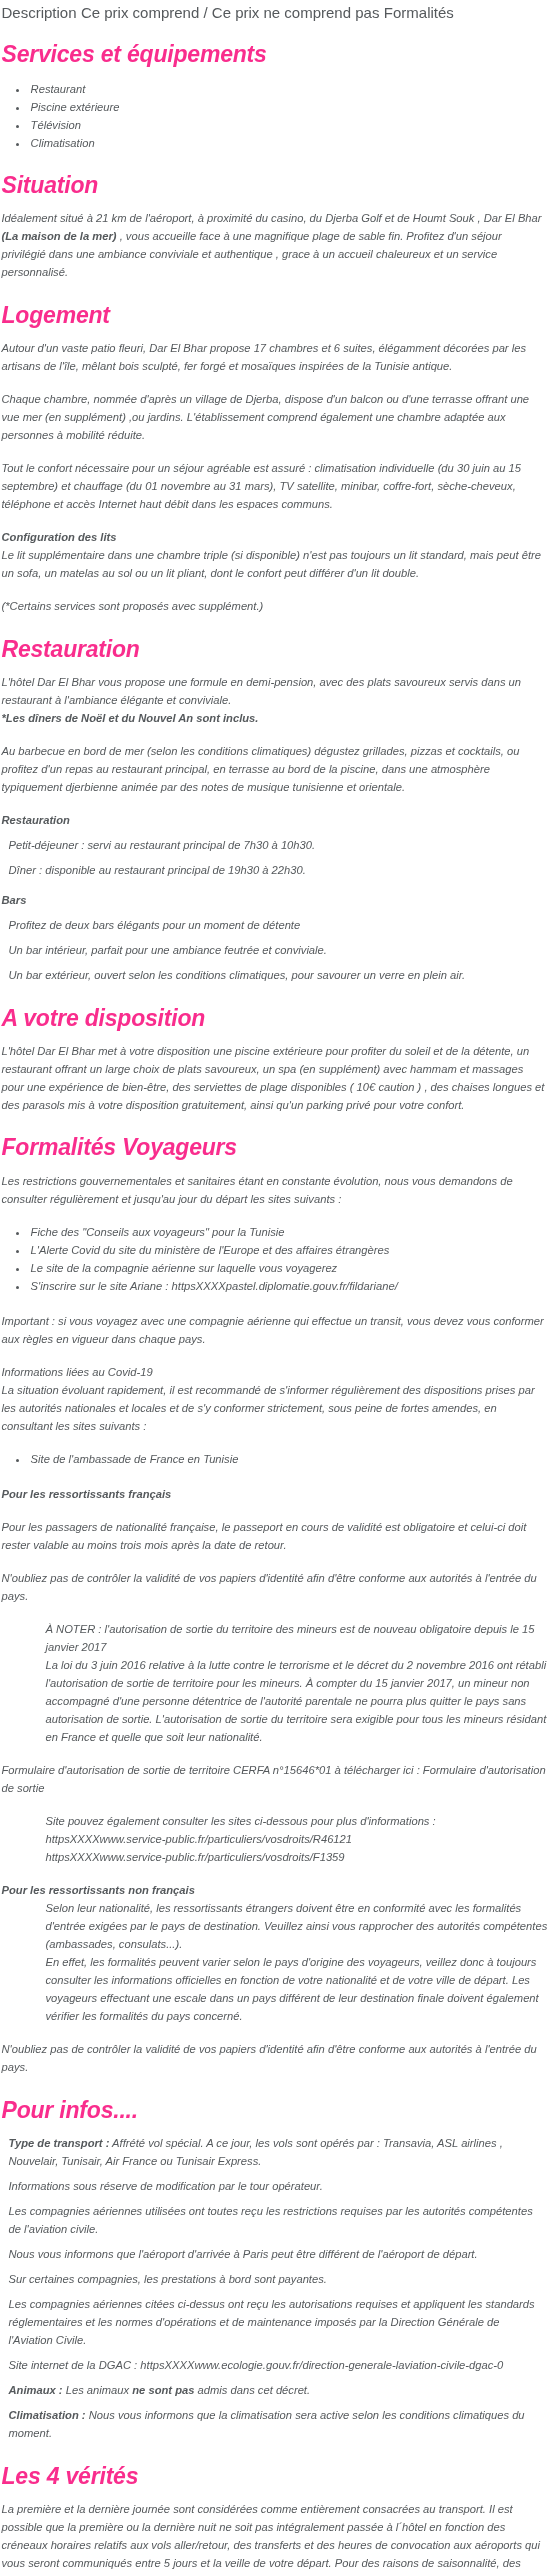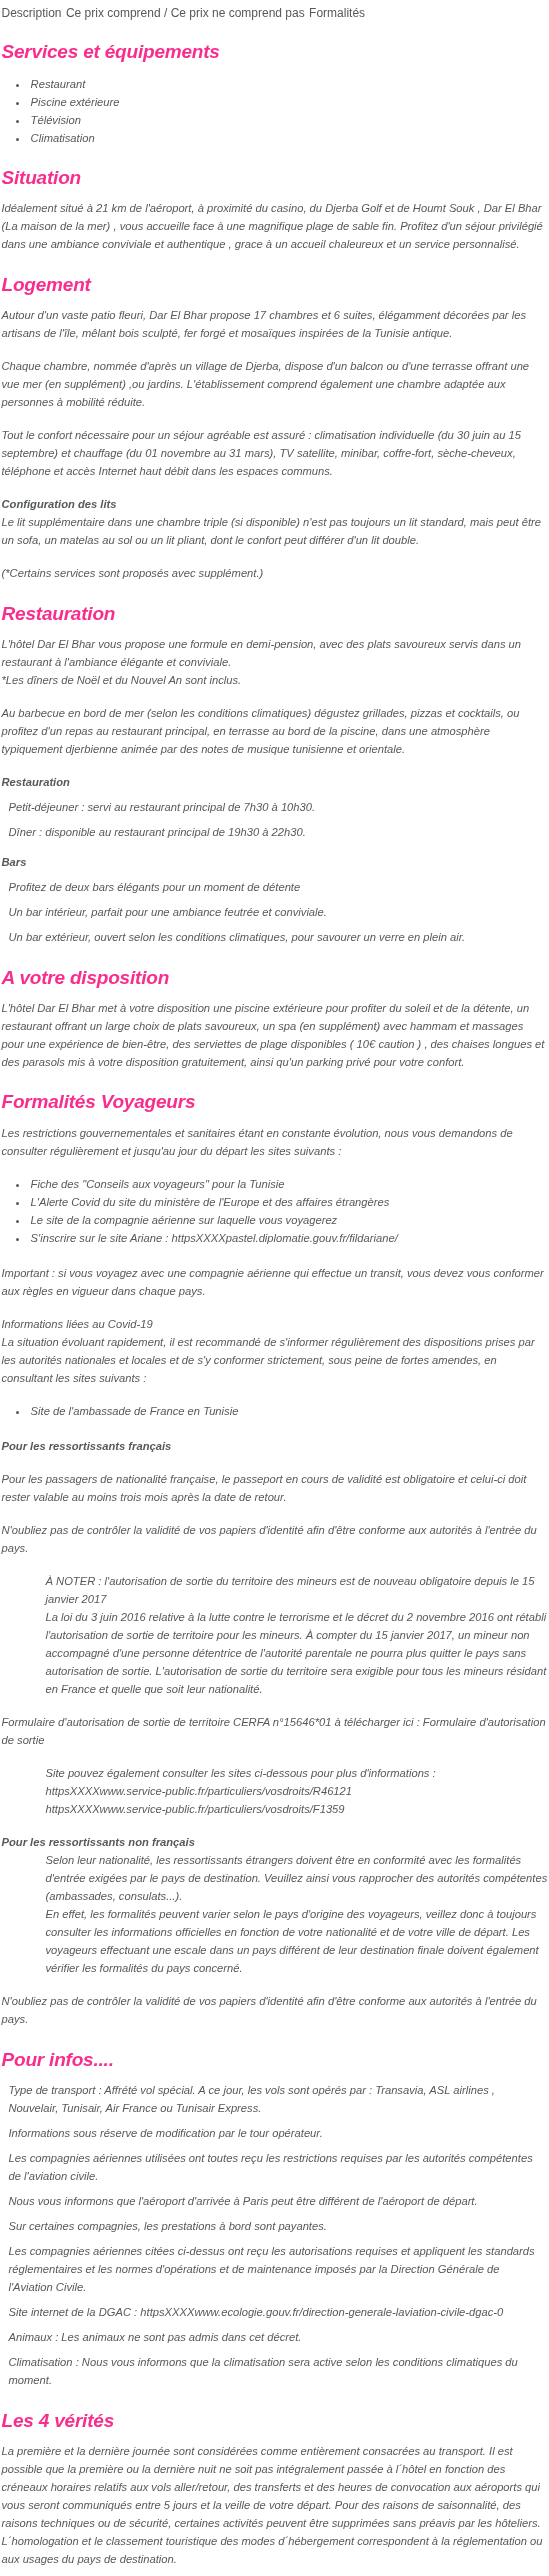--- a/index.html
+++ b/index.html
@@ -16,45 +16,45 @@
     line-height:18px;
   }
   .page{padding:5.8px 2.2px 19px 1.5px;box-sizing:border-box;}
   .tabs{
     font-style:normal;
     display:flex;
     flex-wrap:wrap;
     gap:0 4.4px;
     color:var(--text);
     line-height:14.5px;
-    font-size:12px;
+    font-size:15px;
     align-items:flex-end;
   }
   .tab{cursor:pointer;white-space:nowrap;}
   h2.h2{
     color:var(--accent);
-    font-size:19px;
+    font-size:23px;
     font-weight:bold;
     font-style:italic;
     line-height:1.25;
     margin:19.6px 0 9.4px 0;
     letter-spacing:-0.2px;
   }
   p{margin:0 0 15px 0;}
   p.tight{margin:0;}
   p.subhead{margin:12.3px 0 0 0;font-weight:bold;}
   p.first-sub{margin-top:0;}
   .block-line{display:block;margin-left:44px;}
   ul.bullets{
     list-style:disc;
     margin:11px 0 17.4px 0;
     padding-left:27.6px;
   }
   ul.bullets li{padding-left:1.5px;}
-  strong{font-weight:normal;}
+  strong{font-weight:bold;}
   .lines p{margin:7px;}
   .gap-top{margin-top:15px;}
 </style>
 </head>
 <body>
 
 <div class="page">
 
   <nav class="tabs">
     <span class="tab">Description</span>

